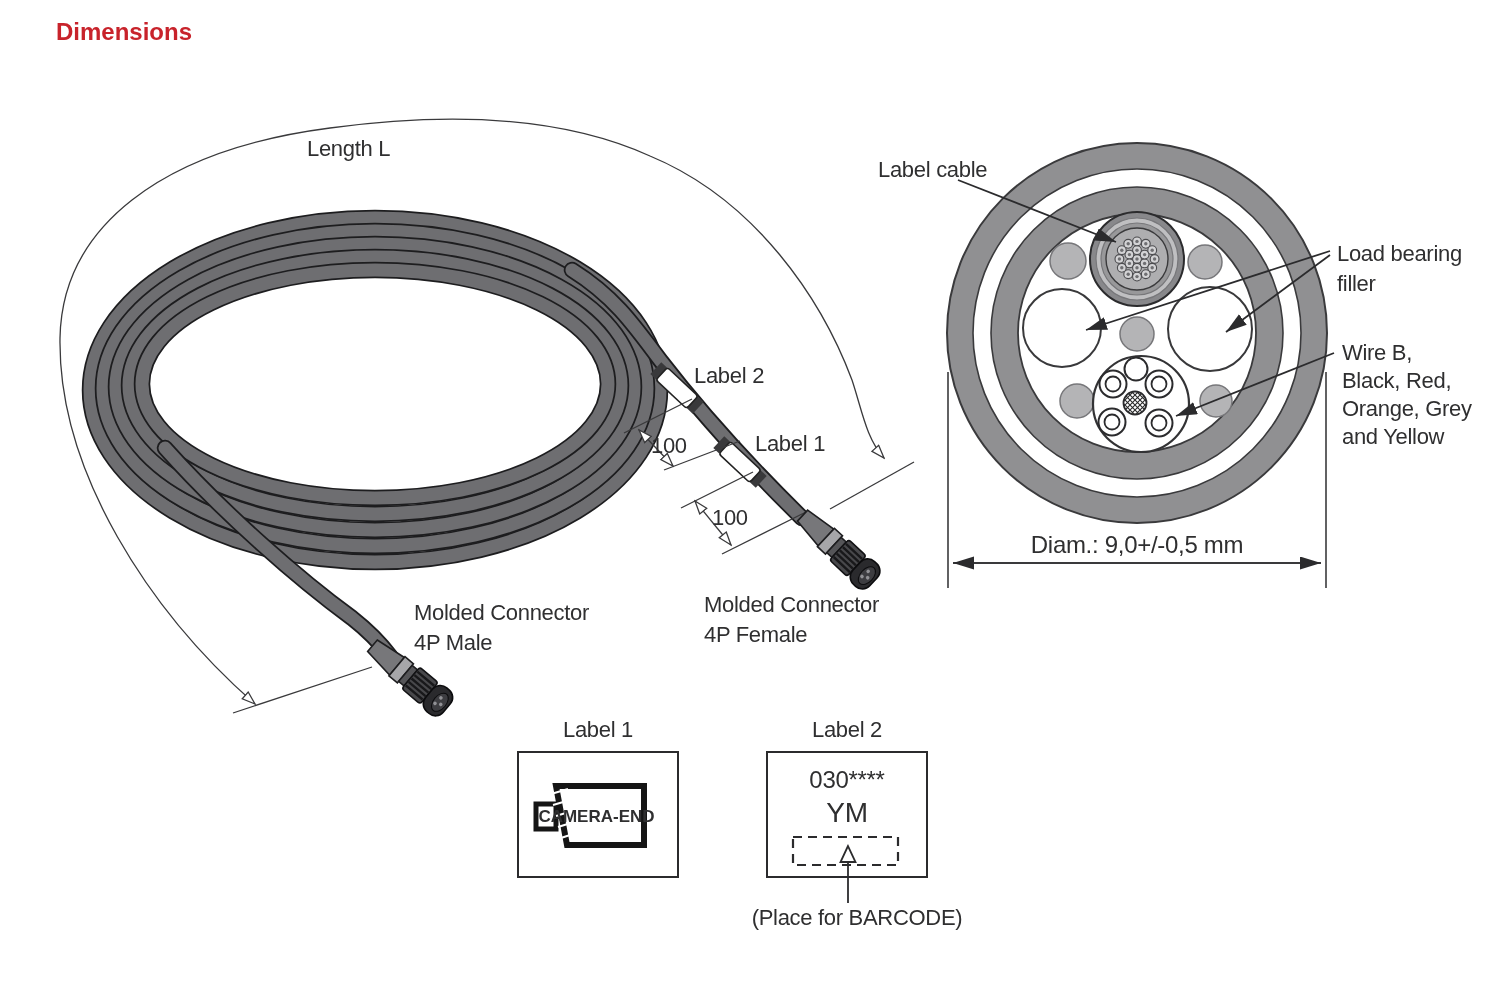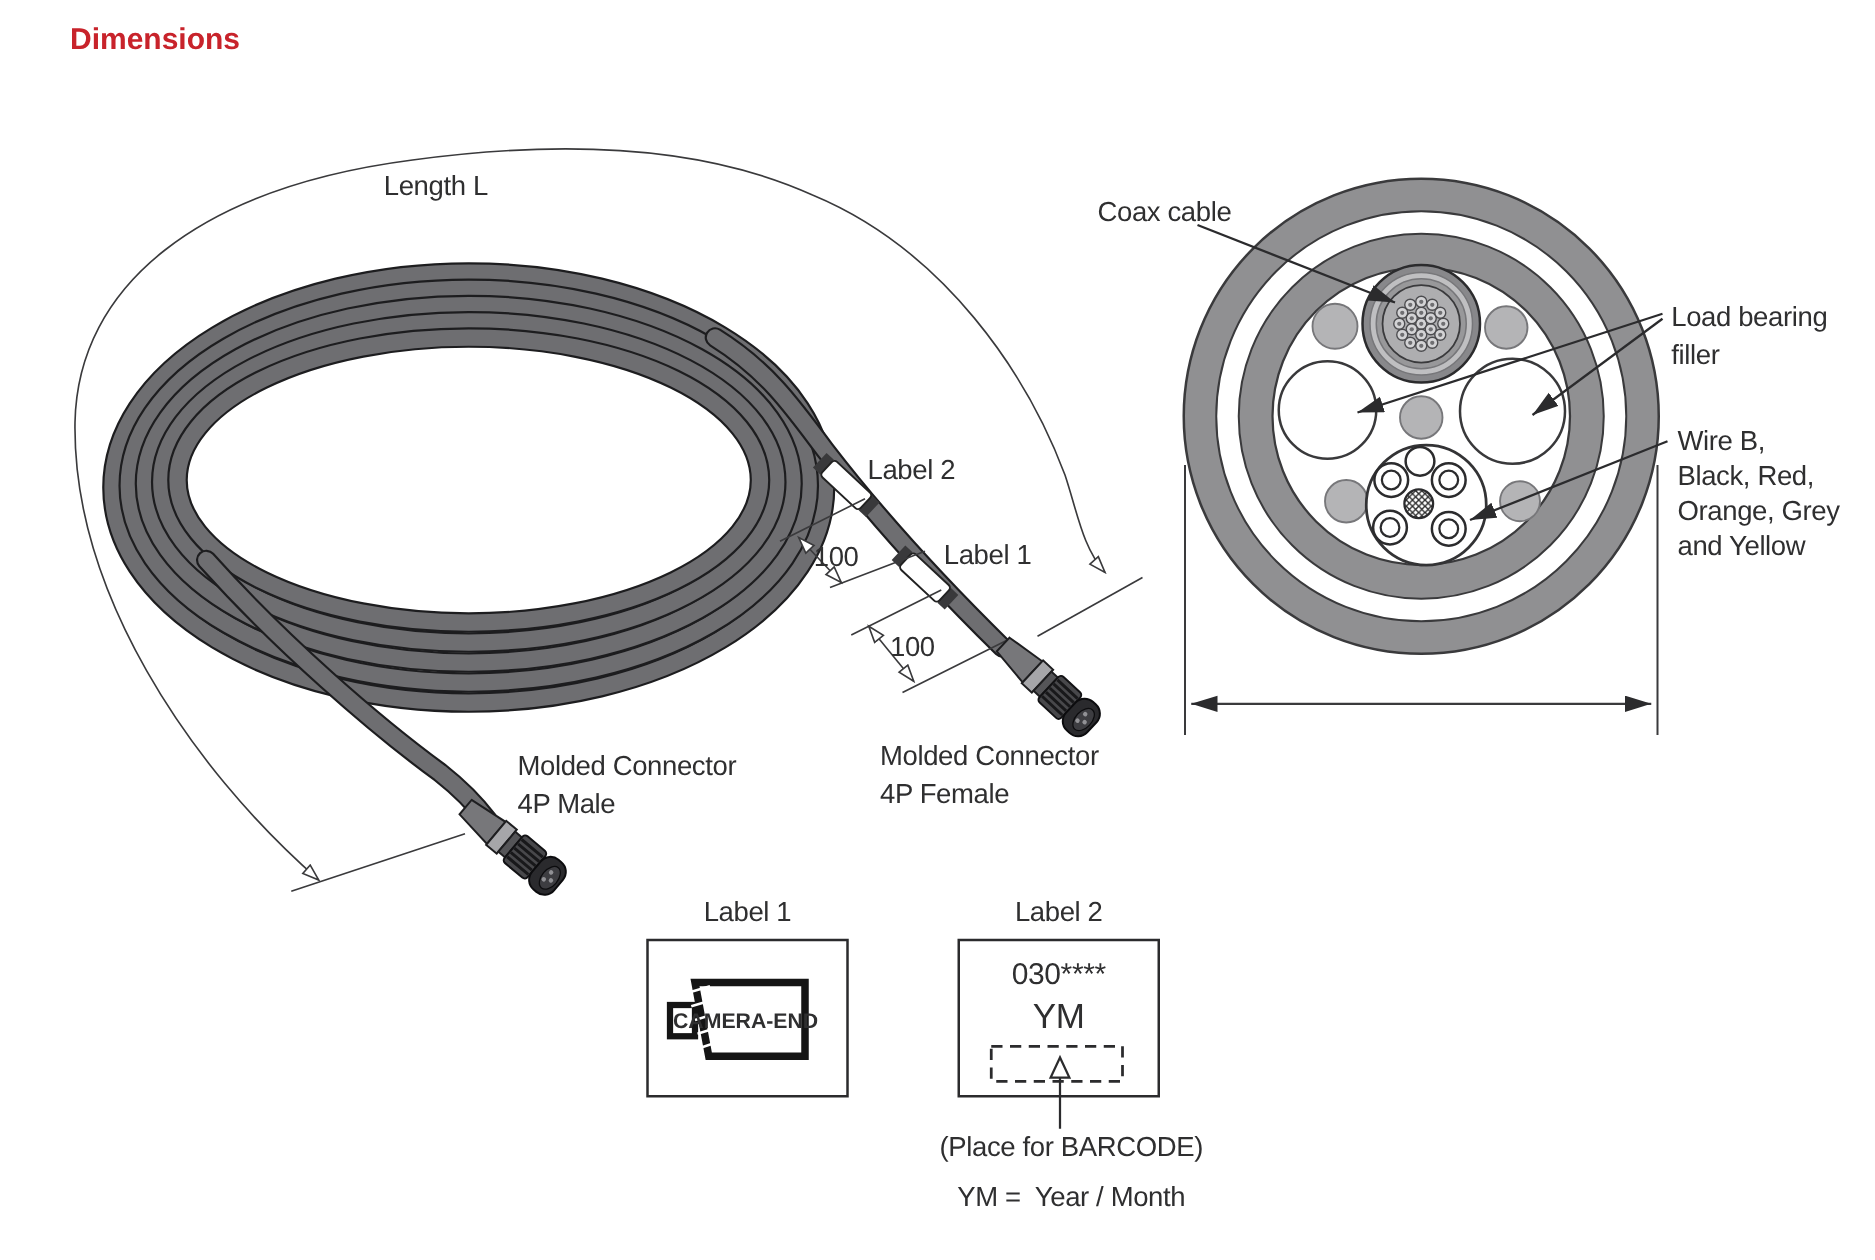--- a/index.html
+++ b/index.html
@@ -211,39 +211,39 @@
 
   <div class="lbl two-line" style="left:414px;top:598px;">
     <div>Molded Connector</div>
     <div>4P Male</div>
   </div>
   <div class="lbl two-line" style="left:704px;top:590px;">
     <div>Molded Connector</div>
     <div>4P Female</div>
   </div>
 
-  <div class="lbl" style="left:878px;top:157px;">Coax cable</div>
+  <div class="lbl" style="left:878px;top:157px;">Label cable</div>
 
   <div class="lbl two-line" style="left:1337px;top:239px;">
     <div>Load bearing</div>
     <div>filler</div>
   </div>
 
   <div class="lbl four-line" style="left:1342px;top:339px;">
     <div>Wire B,</div>
     <div>Black, Red,</div>
     <div>Orange, Grey</div>
     <div>and Yellow</div>
   </div>
 
+  <div class="lbl ctr" style="left:948px;top:532px;width:378px;font-size:24px;">Diam.: 9,0+/-0,5 mm</div>
 
   <div class="lbl ctr" style="left:518px;top:717px;width:160px;">Label 1</div>
   <div class="lbl ctr" style="left:767px;top:717px;width:160px;">Label 2</div>
 
   <div class="lbl ctr" style="left:518px;top:760px;width:157px;font-size:17px;font-weight:bold;letter-spacing:0;margin-top:44px;">CAMERA-END</div>
 
   <div class="lbl ctr" style="left:767px;top:764px;width:160px;font-size:24px;line-height:32px;">030****</div>
   <div class="lbl ctr" style="left:753px;top:798px;width:188px;font-size:28px;line-height:30px;">YM</div>
 
   <div class="lbl ctr" style="left:707px;top:905px;width:300px;">(Place for BARCODE)</div>
-  <div class="lbl ctr pre" style="left:707px;top:945px;width:300px;">YM =  Year / Month</div>
 
 </div>
 
 </body></html>

